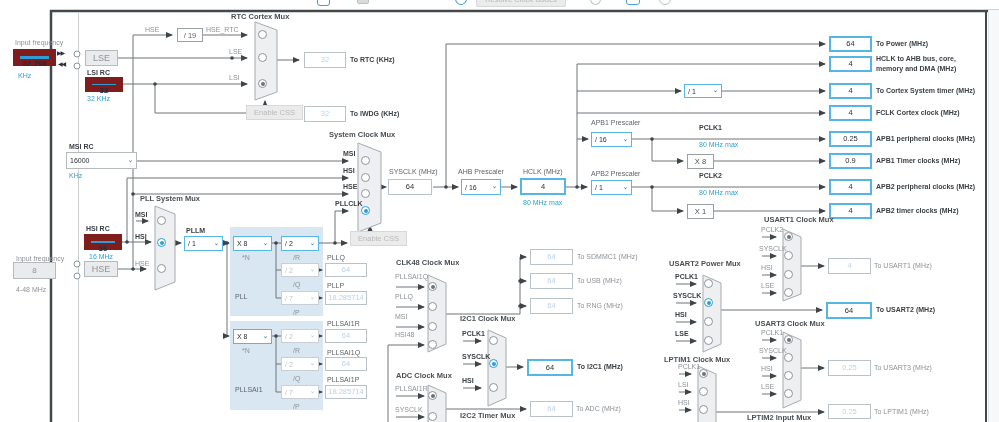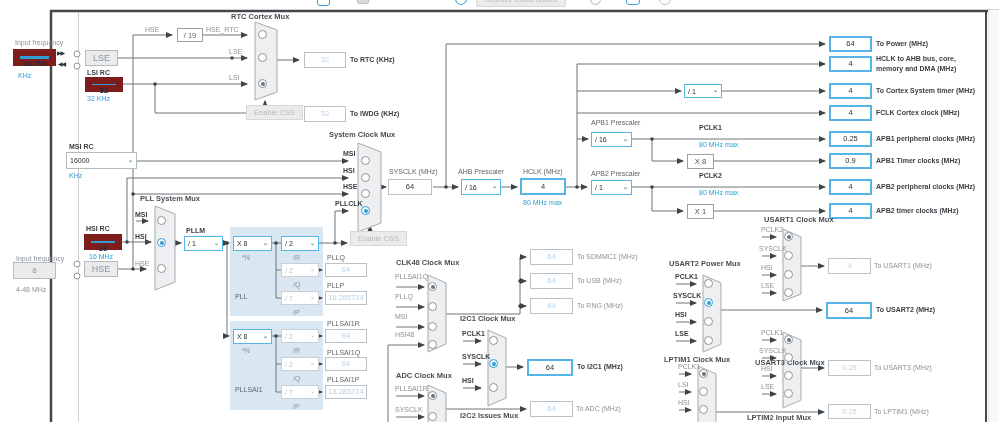--- a/index.html
+++ b/index.html
@@ -404,21 +404,21 @@
   <div class="vbox on" style="left:527px;top:359px;width:46px;height:17px;line-height:13px;">64</div>
   <div class="lbl dk" style="left:577px;top:363px;">To I2C1 (MHz)</div>
 
   <div class="lbl title" style="left:396px;top:372px;">ADC Clock Mux</div>
   <div class="lbl" style="left:395px;top:385px;">PLLSAI1R</div>
   <div class="lbl" style="left:395px;top:406px;">SYSCLK</div>
   <div class="radio sg" style="left:428px;top:391px;"></div>
   <div class="radio" style="left:428px;top:412px;"></div>
   <div class="vbox" style="left:530px;top:401px;width:43px;height:16px;line-height:14px;">64</div>
   <div class="lbl" style="left:576px;top:405px;">To ADC (MHz)</div>
-  <div class="lbl title" style="left:460px;top:412px;">I2C2 Issues Mux</div>
+  <div class="lbl title" style="left:460px;top:412px;">I2C2 Timer Mux</div>
 
   <div class="lbl title" style="left:669px;top:260px;">USART2 Power Mux</div>
   <div class="lbl dk" style="left:675px;top:273px;">PCLK1</div>
   <div class="lbl dk" style="left:673px;top:292px;">SYSCLK</div>
   <div class="lbl dk" style="left:675px;top:311px;">HSI</div>
   <div class="lbl dk" style="left:675px;top:330px;">LSE</div>
   <div class="radio" style="left:704px;top:279px;"></div>
   <div class="radio sb" style="left:704px;top:298px;"></div>
   <div class="radio" style="left:704px;top:317px;"></div>
   <div class="radio" style="left:704px;top:336px;"></div>
@@ -430,21 +430,21 @@
   <div class="lbl" style="left:759px;top:245px;">SYSCLK</div>
   <div class="lbl" style="left:761px;top:264px;">HSI</div>
   <div class="lbl" style="left:761px;top:282px;">LSE</div>
   <div class="radio sg" style="left:784px;top:232px;"></div>
   <div class="radio" style="left:784px;top:251px;"></div>
   <div class="radio" style="left:784px;top:270px;"></div>
   <div class="radio" style="left:784px;top:288px;"></div>
   <div class="vbox" style="left:828px;top:258px;width:43px;height:16px;line-height:14px;">4</div>
   <div class="lbl" style="left:874px;top:262px;">To USART1 (MHz)</div>
 
-  <div class="lbl title" style="left:755px;top:320px;margin-top:39px;">USART3 Clock Mux</div>
+  <div class="lbl title" style="left:755px;top:320px;">USART3 Clock Mux</div>
   <div class="lbl" style="left:761px;top:329px;">PCLK1</div>
   <div class="lbl" style="left:759px;top:347px;">SYSCLK</div>
   <div class="lbl" style="left:761px;top:365px;">HSI</div>
   <div class="lbl" style="left:761px;top:383px;">LSE</div>
   <div class="radio sg" style="left:784px;top:335px;"></div>
   <div class="radio" style="left:784px;top:353px;"></div>
   <div class="radio" style="left:784px;top:371px;"></div>
   <div class="radio" style="left:784px;top:389px;"></div>
   <div class="vbox" style="left:828px;top:360px;width:43px;height:16px;line-height:14px;">0.25</div>
   <div class="lbl" style="left:874px;top:364px;">To USART3 (MHz)</div>

